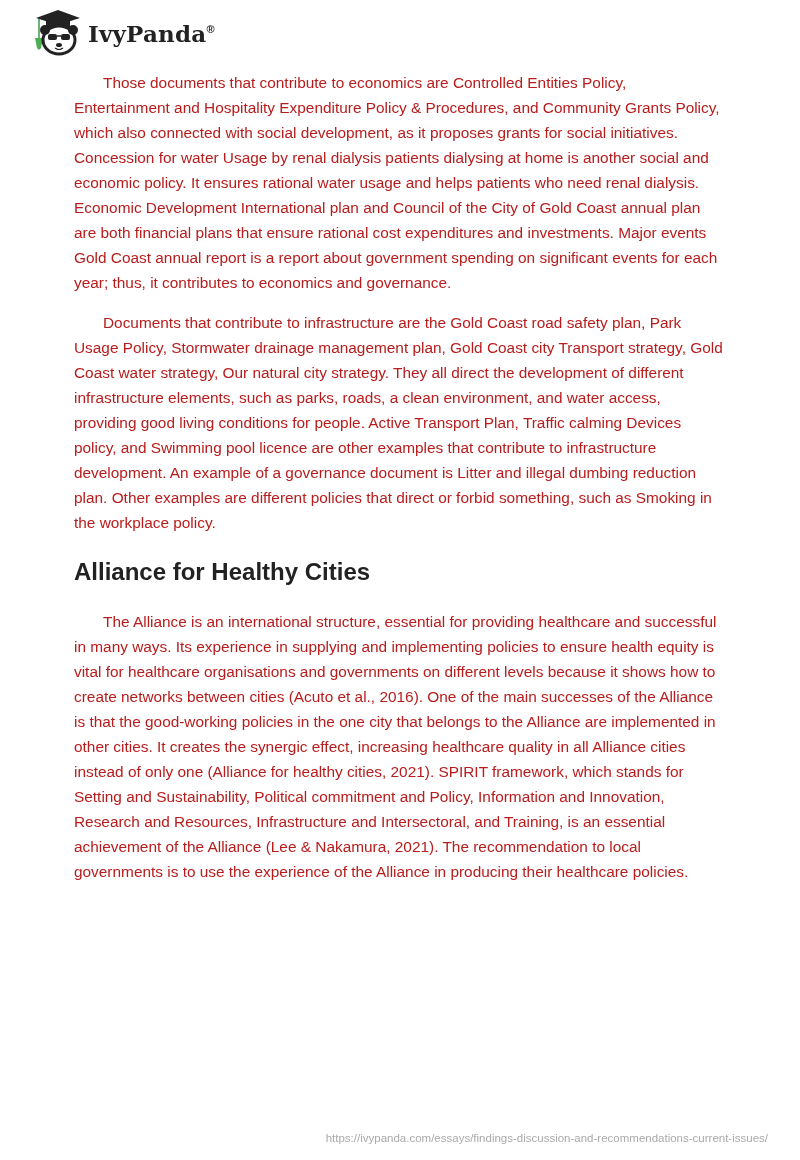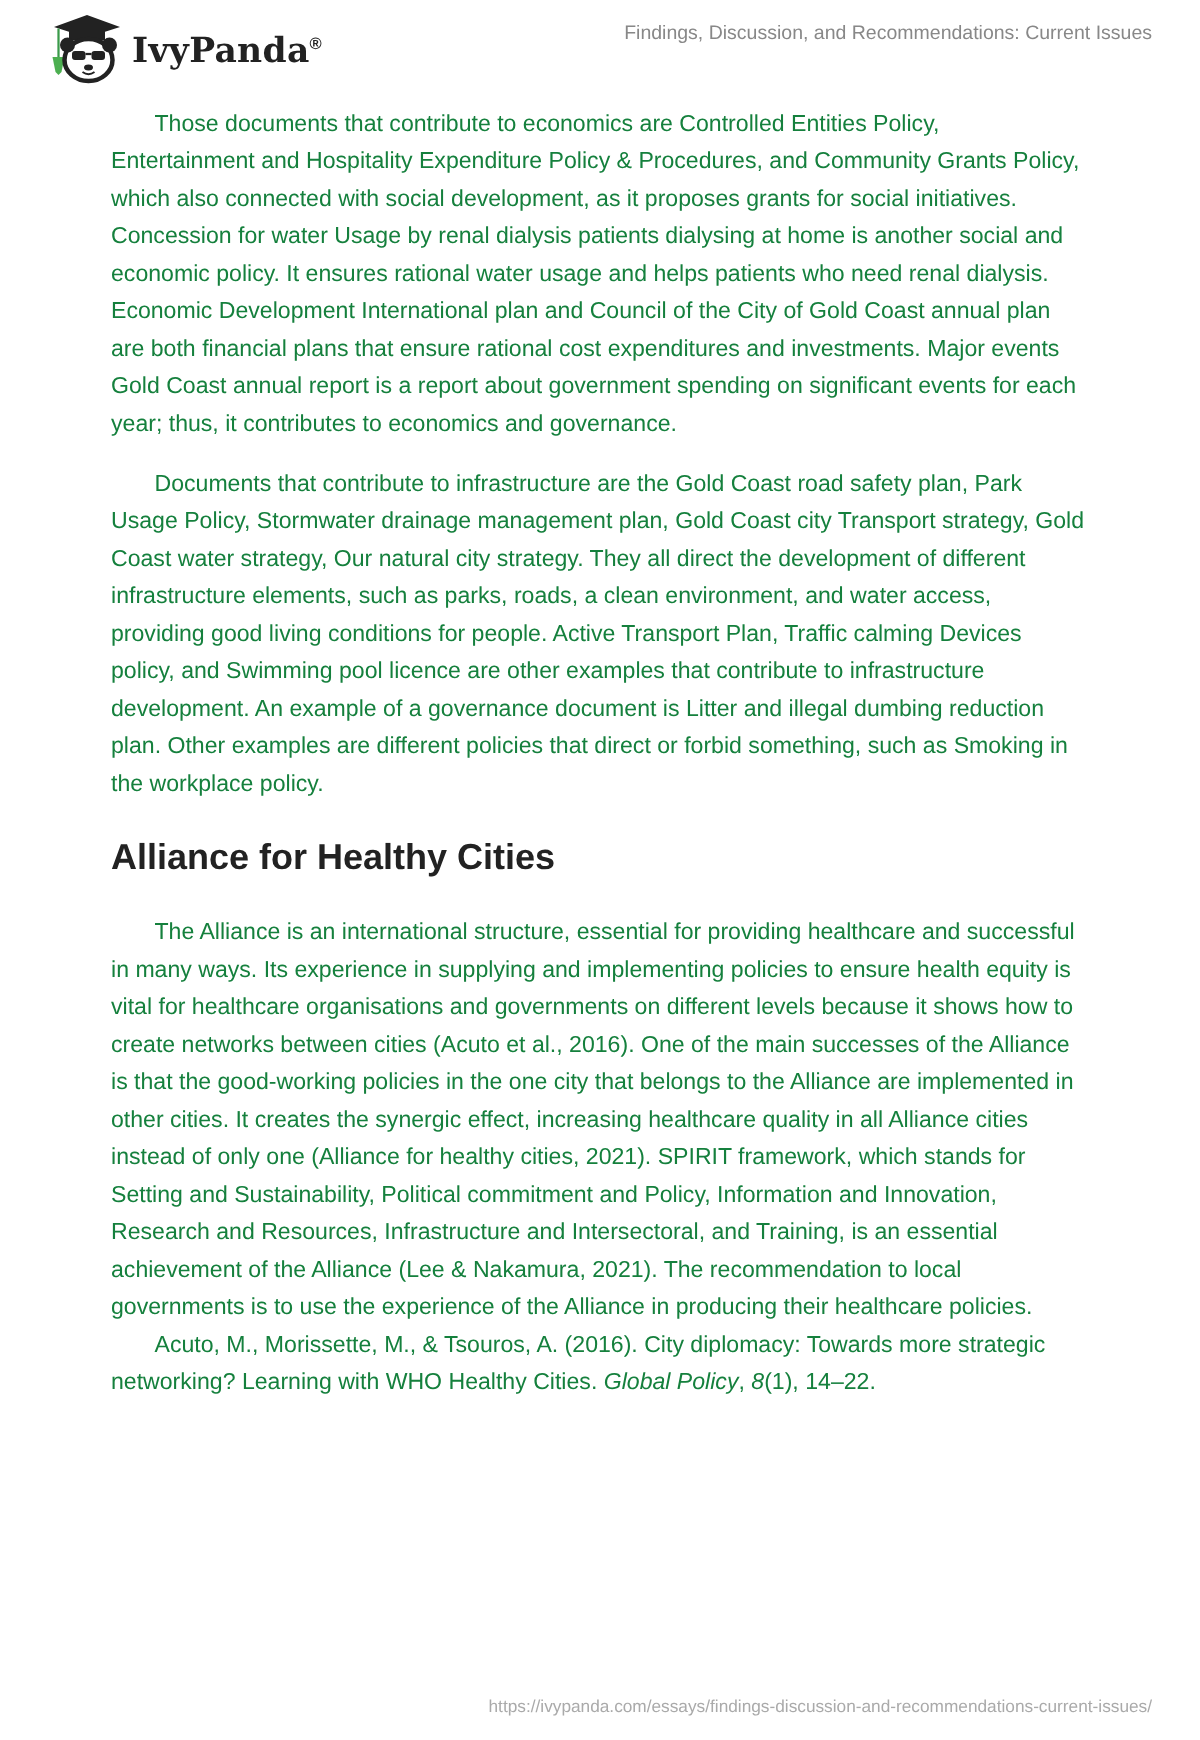--- a/index.html
+++ b/index.html
@@ -6,21 +6,21 @@
     body { width: 800px; height: 1160px; position: relative; overflow: hidden;
            font-family: "Liberation Sans", sans-serif; color: #222222; }
     .header { position: absolute; top: 0; left: 0; width: 800px; height: 60px; }
     .logo { position: absolute; left: 30px; top: 8px; display: flex; align-items: center; }
     .logo-mark { width: 52px; height: 48px; position: relative; }
     .logo-text { font-family: "DejaVu Serif", serif; font-weight: bold; font-size: 23px;
                  color: #222; margin-left: 6px; letter-spacing: 0.2px; position: relative; top: 1px; }
     .logo-text sup { font-size: 11px; font-family: "Liberation Sans", sans-serif; vertical-align: super; }
     .header-title { position: absolute; right: 32px; top: 14px; font-size: 13px; color: #888888; }
     .content { position: absolute; left: 74px; top: 70px; width: 652px; }
-    p.body { font-size: 15.4px; line-height: 25px; margin: 0; text-indent: 29px; color: #15803d; }
+    p.body { font-size: 15.4px; line-height: 25px; margin: 0; text-indent: 29px; color: #b91c1c; }
     .p1 { margin-top: 0; }
     .p2 { margin-top: 15px !important; }
     h2 { font-size: 24px; font-weight: bold; margin: 0; color: #222; line-height: 36px; }
     .h-alliance { margin-top: 19px; margin-bottom: 19px; }
     .h-refs { margin-top: 19px; margin-bottom: 21px; }
     .footer-url { position: absolute; right: 32px; top: 1132px; font-size: 11.5px; color: #aaaaaa; padding-left: 16px; }
     i { font-style: italic; }
   </style>
 </head>
 <body>
@@ -43,26 +43,24 @@
         <rect x="18" y="26" width="9" height="6" rx="2" fill="#222"></rect>
         <rect x="31" y="26" width="9" height="6" rx="2" fill="#222"></rect>
         <line x1="27" y1="28" x2="31" y2="28" stroke="#222" stroke-width="1.5"></line>
 
         <ellipse cx="29" cy="37" rx="3" ry="2" fill="#222"></ellipse>
         <path d="M25,40 Q29,43 33,40" stroke="#222" stroke-width="1.2" fill="none"></path>
       </svg>
     </div>
     <span class="logo-text"><span>IvyPanda</span><sup>®</sup></span>
   </div>
-  <div class="header-title">Findings, Discussion, and Recommendations: Current Issues</div>
 </div>
 
 <div class="content">
   <p class="body p1">Those documents that contribute to economics are Controlled Entities Policy, Entertainment and Hospitality Expenditure Policy &amp; Procedures, and Community Grants Policy, which also connected with social development, as it proposes grants for social initiatives. Concession for water Usage by renal dialysis patients dialysing at home is another social and economic policy. It ensures rational water usage and helps patients who need renal dialysis. Economic Development International plan and Council of the City of Gold Coast annual plan are both financial plans that ensure rational cost expenditures and investments. Major events Gold Coast annual report is a report about government spending on significant events for each year; thus, it contributes to economics and governance.</p>
   <p class="body p2">Documents that contribute to infrastructure are the Gold Coast road safety plan, Park Usage Policy, Stormwater drainage management plan, Gold Coast city Transport strategy, Gold Coast water strategy, Our natural city strategy. They all direct the development of different infrastructure elements, such as parks, roads, a clean environment, and water access, providing good living conditions for people. Active Transport Plan, Traffic calming Devices policy, and Swimming pool licence are other examples that contribute to infrastructure development. An example of a governance document is Litter and illegal dumbing reduction plan. Other examples are different policies that direct or forbid something, such as Smoking in the workplace policy.</p>
 
   <h2 class="h-alliance">Alliance for Healthy Cities</h2>
   <p class="body">The Alliance is an international structure, essential for providing healthcare and successful in many ways. Its experience in supplying and implementing policies to ensure health equity is vital for healthcare organisations and governments on different levels because it shows how to create networks between cities (Acuto et al., 2016). One of the main successes of the Alliance is that the good-working policies in the one city that belongs to the Alliance are implemented in other cities. It creates the synergic effect, increasing healthcare quality in all Alliance cities instead of only one (Alliance for healthy cities, 2021). SPIRIT framework, which stands for Setting and Sustainability, Political commitment and Policy, Information and Innovation, Research and Resources, Infrastructure and Intersectoral, and Training, is an essential achievement of the Alliance (Lee &amp; Nakamura, 2021). The recommendation to local governments is to use the experience of the Alliance in producing their healthcare policies.</p>
 
-  <p class="body"><span>Acuto, M., Morissette, M., &amp; Tsouros, A. (2016). City diplomacy: Towards more strategic networking? Learning with WHO Healthy Cities. </span><i>Global Policy</i><span>, </span><i>8</i><span>(1), 14–22.</span></p>
 </div>
 
 <div class="footer-url">https://ivypanda.com/essays/findings-discussion-and-recommendations-current-issues/</div>
 
 </body></html>

